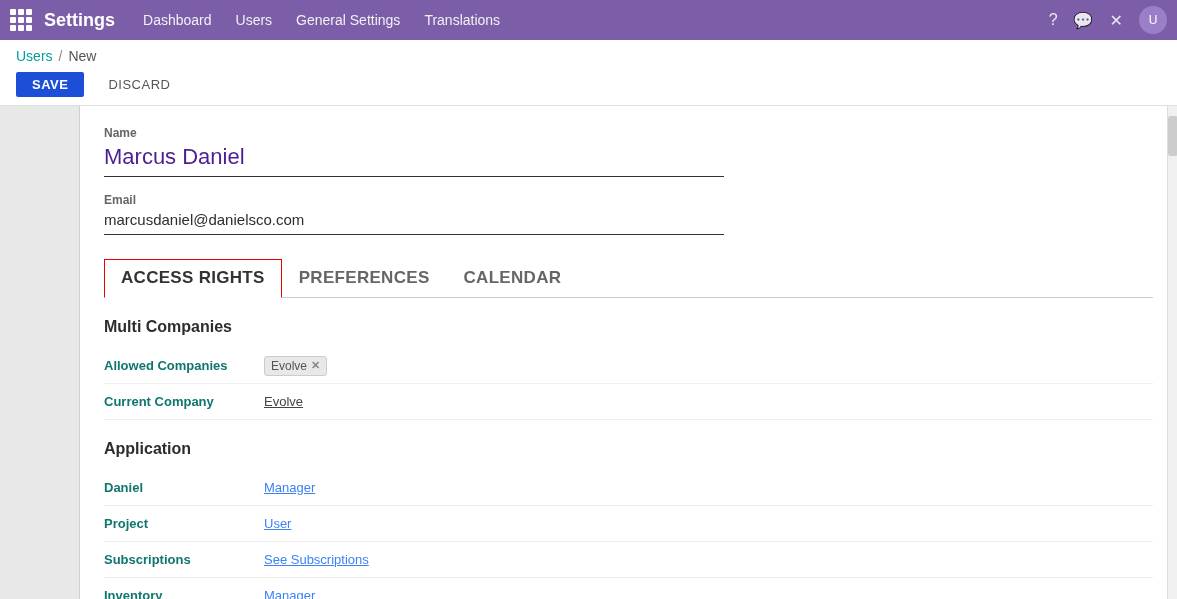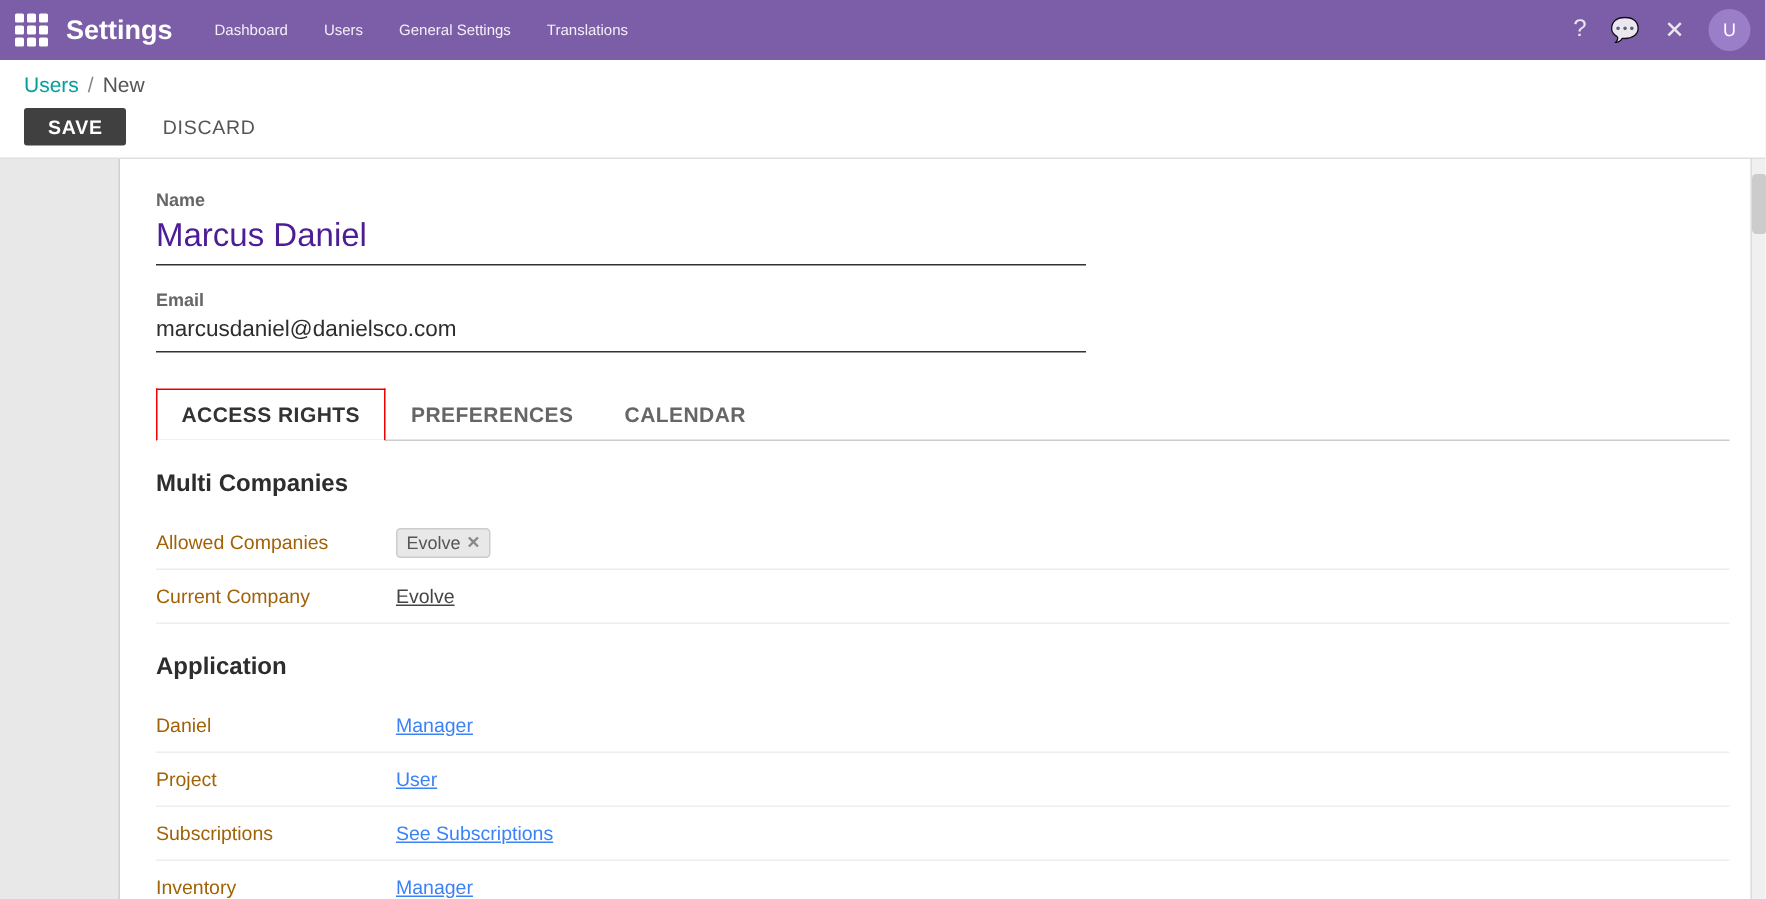--- a/index.html
+++ b/index.html
@@ -33,21 +33,21 @@
       margin-right: 28px;
     }
     .nav-links {
       display: flex;
       gap: 24px;
       flex: 1;
     }
     .nav-link {
       color: rgba(255,255,255,0.9);
       text-decoration: none;
-      font-size: 10px;
+      font-size: 14px;
       cursor: pointer;
       text-align: right;
     }
     .nav-right {
       display: flex;
       align-items: center;
       gap: 16px;
     }
     .nav-icon {
       color: rgba(255,255,255,0.85);
@@ -92,21 +92,21 @@
     .breadcrumb-current {
       color: #555;
       font-size: 14px;
     }
     .action-bar {
       display: flex;
       gap: 8px;
       padding-bottom: 8px;
     }
     .btn-save {
-      background: #404040;
+      background: #1d4ed8;
       color: white;
       border: none;
       padding: 5px 16px;
       font-size: 13px;
       font-weight: bold;
       cursor: pointer;
       border-radius: 2px;
       letter-spacing: 0.5px;
     }
     .btn-discard {
@@ -189,21 +189,21 @@
 
     
     .tabs {
       display: flex;
       border-bottom: 1px solid #ccc;
       margin-bottom: 20px;
       gap: 0;
     }
     .tab {
       padding: 8px 16px;
-      font-size: 14px;
+      font-size: 17px;
       cursor: pointer;
       color: #666;
       font-weight: bold;
       letter-spacing: 0.3px;
       border: 1px solid transparent;
     }
     .tab.active {
       color: #333;
       border: 1px solid #e00;
       border-bottom: 1px solid white;
@@ -222,22 +222,22 @@
     .field-row {
       display: flex;
       align-items: center;
       border-bottom: 1px solid #eee;
       padding: 7px 0;
       min-height: 36px;
     }
     .field-row-label {
       width: 160px;
       font-size: 13px;
-      color: #a16207;
-      font-weight: normal;
+      color: #0f766e;
+      font-weight: bold;
       flex-shrink: 0;
     }
     .field-row-value {
       flex: 1;
       font-size: 13px;
       color: #444;
       text-decoration: underline;
     }
     .field-row-value.link-style {
       color: #3b82f6;

